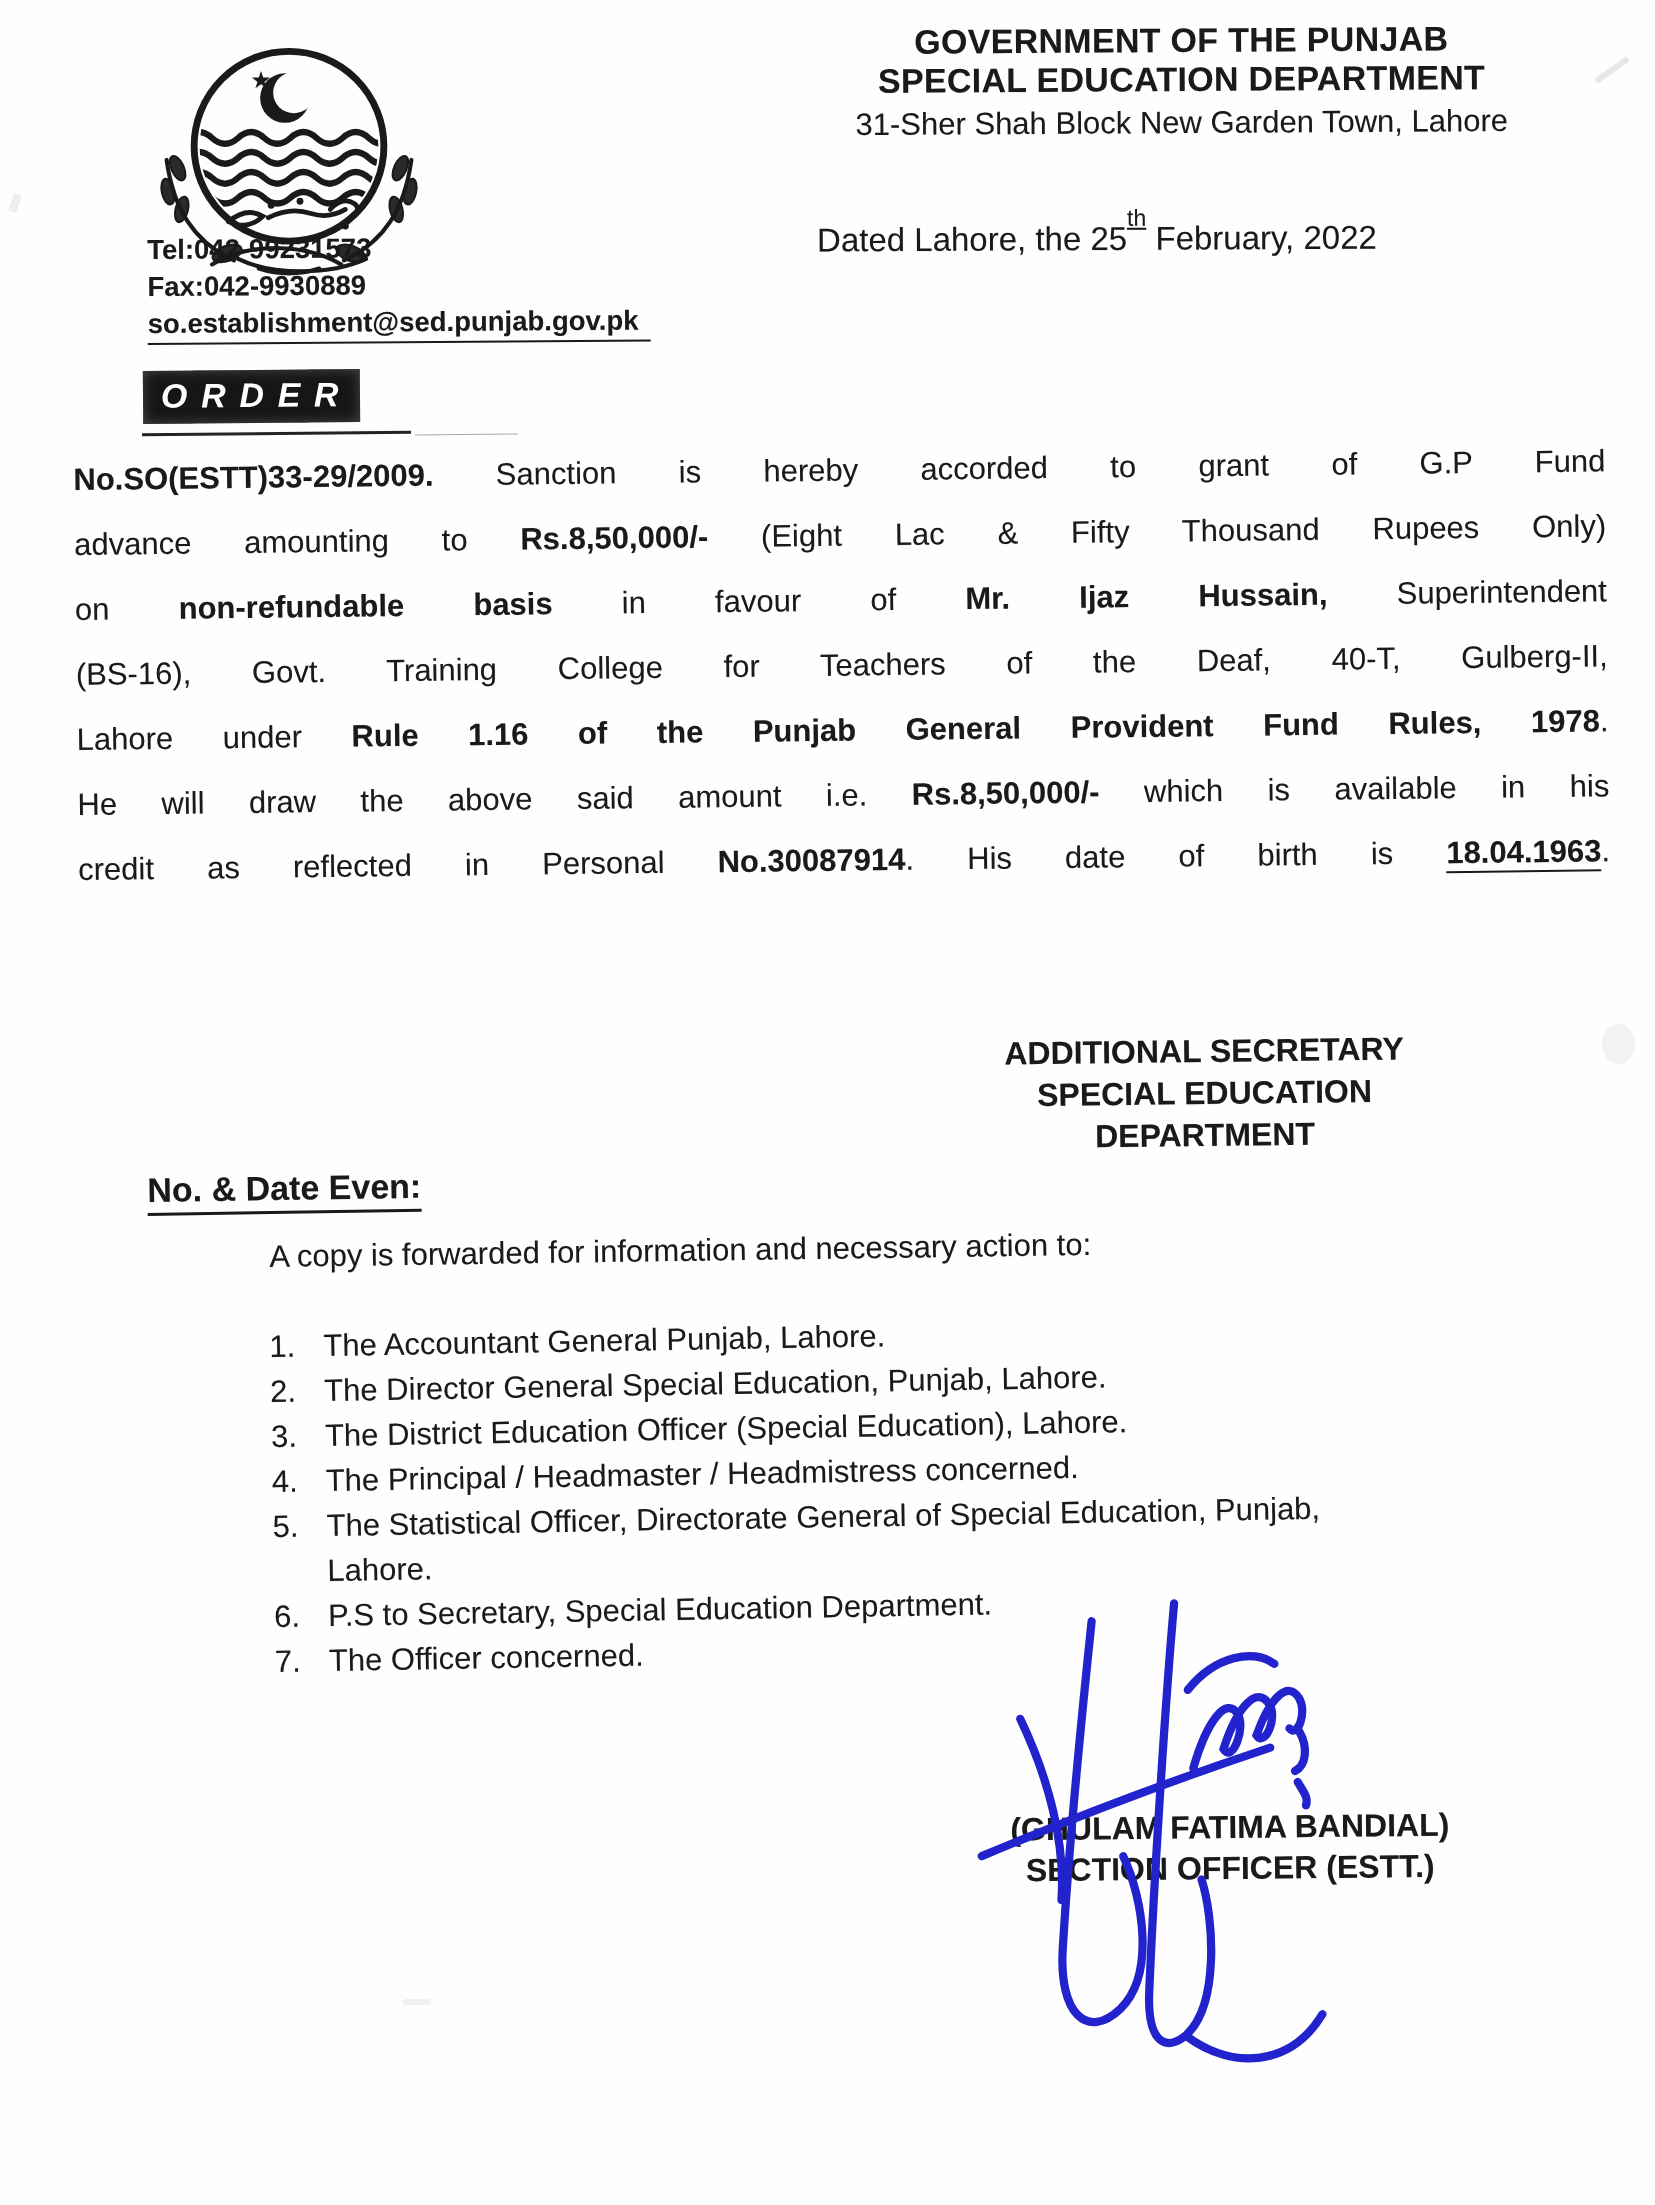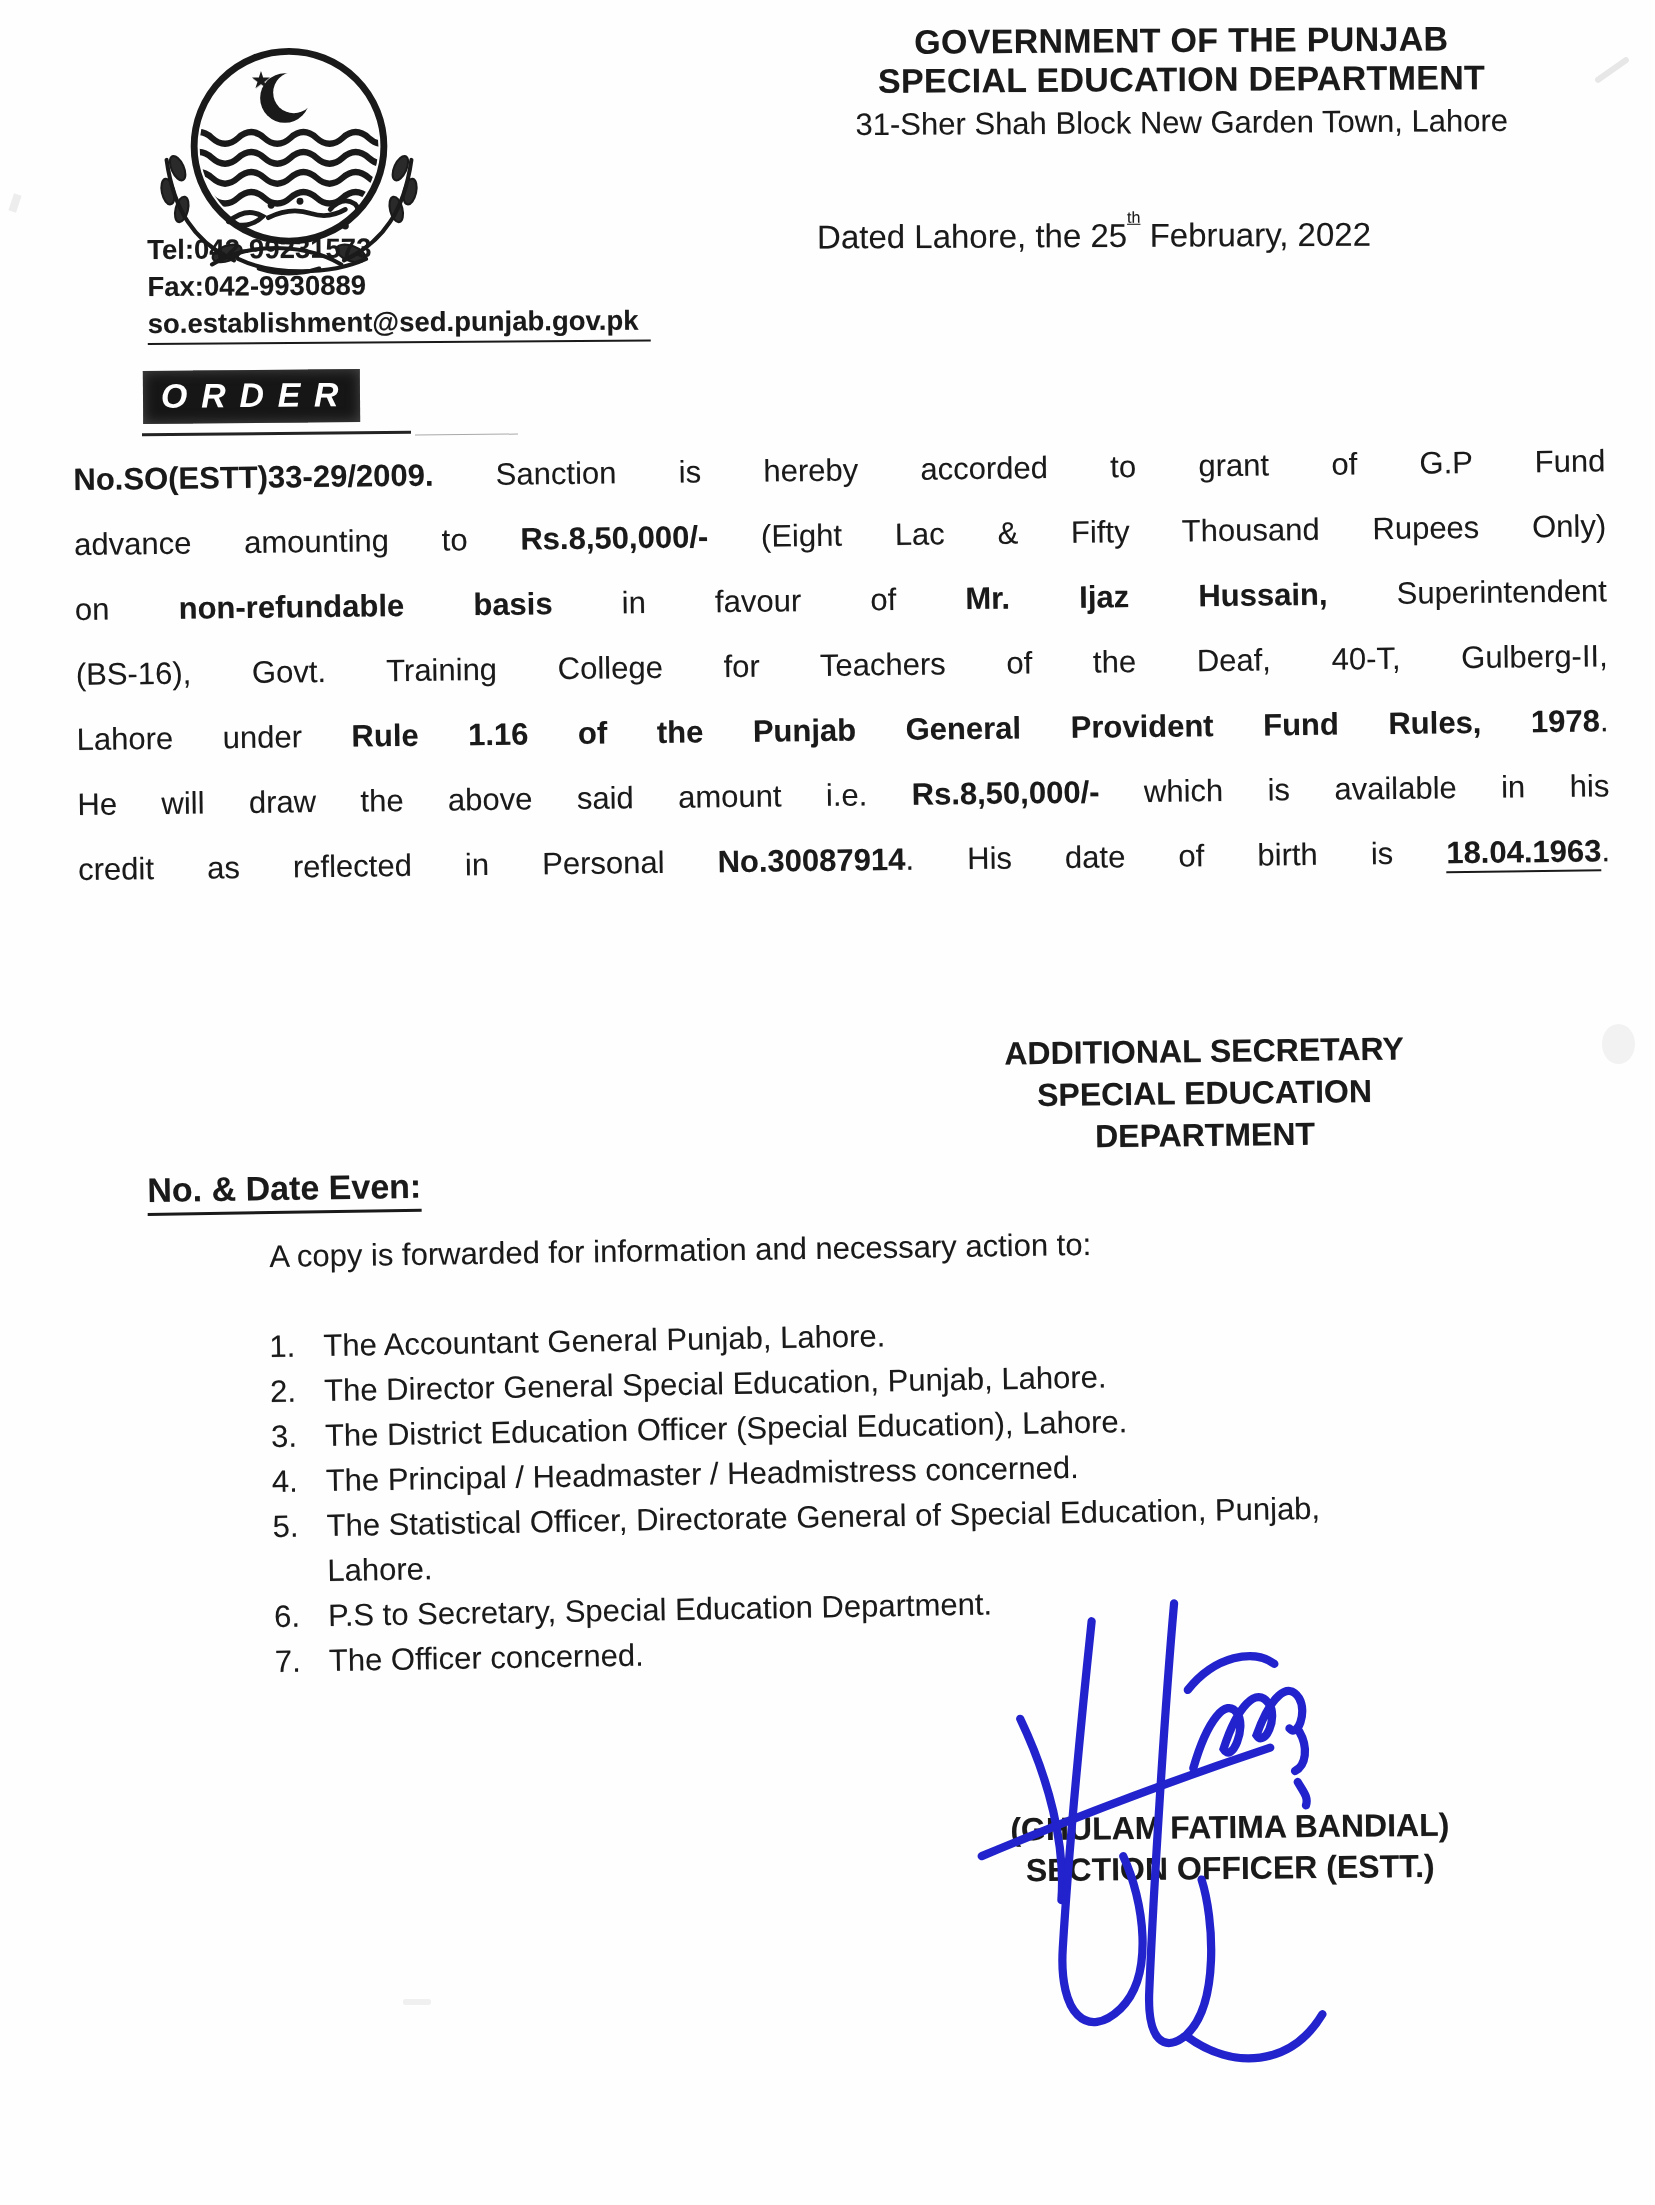--- a/index.html
+++ b/index.html
@@ -11,21 +11,21 @@
   }
 
   
   .logo { position:absolute; left:124px; top:36px; width:330px; height:241px; }
   .contact { position:absolute; left:147px; top:231px; font-weight:bold; font-size:27.5px; line-height:37px; transform:rotate(-0.4deg); transform-origin:0 0; }
   .contact .email { display:inline-block; border-bottom:2.7px solid #1a1a1a; padding:0 12.4px 1.4px 0; }
   .head-right { position:absolute; left:769px; top:20.6px; width:825px; text-align:center; transform:rotate(-0.35deg); }
   .org { font-size:34px; font-weight:bold; line-height:39px; letter-spacing:0.3px; }
   .address { font-size:31px; line-height:36px; margin-top:5.5px; }
   .dateline { position:absolute; left:817px; top:217px; font-size:33px; transform:rotate(-0.3deg); }
-  .dateline sup { font-size:16px; position:relative; top:-12.4px;text-decoration:underline; }
+  .dateline sup { font-size:23px; position:relative; top:-12.4px;text-decoration:underline; }
 
   
   .order-badge {
     position:absolute; left:143px; top:370px;
     background:#161616; color:#ffffff;
     font-style:italic; font-weight:bold; font-size:34px;
     letter-spacing:13.7px; padding:6.2px 8.2px 8.2px 18px;
     box-shadow:inset 0 0 12.4px #4a4a4a;
     transform:rotate(-0.5deg);
   }

